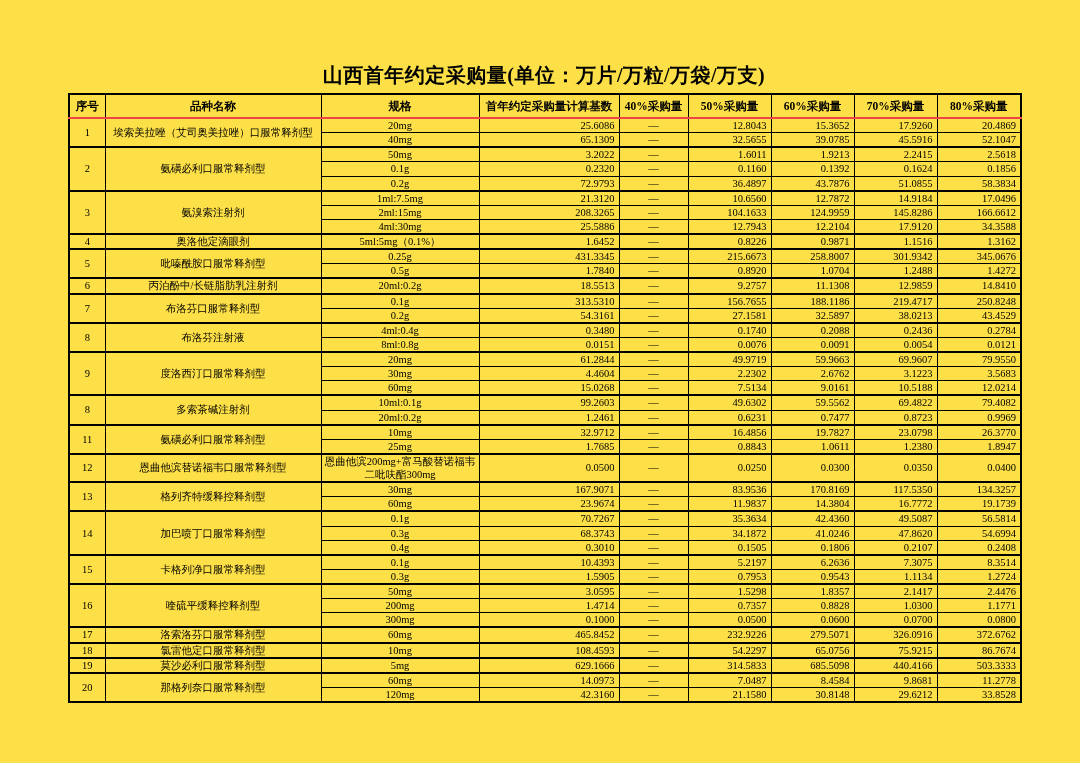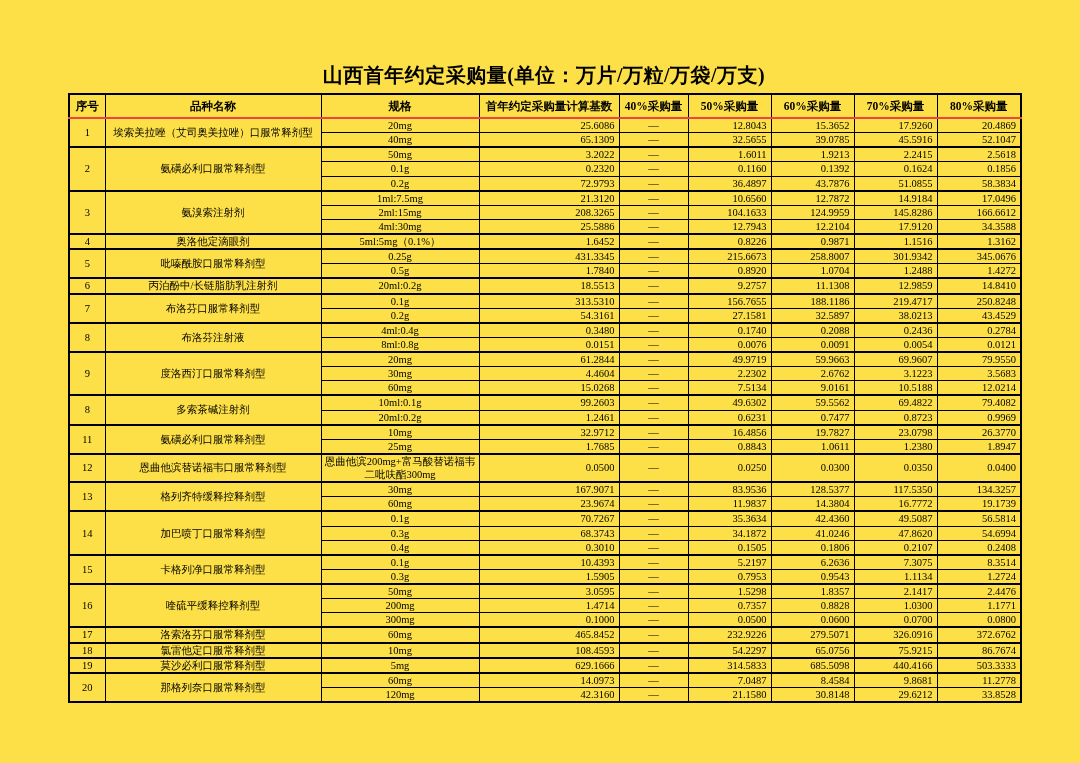--- a/index.html
+++ b/index.html
@@ -325,21 +325,21 @@
           <td class="r">0.0350</td>
           <td class="r">0.0400</td>
         </tr>
         <tr class="grp">
           <td rowspan="2" class="c">13</td>
           <td rowspan="2" class="c">格列齐特缓释控释剂型</td>
           <td class="c">30mg</td>
           <td class="r">167.9071</td>
           <td class="c">—</td>
           <td class="r">83.9536</td>
-          <td class="r">128.5377</td>
+          <td class="r">170.8169</td>
           <td class="r">117.5350</td>
           <td class="r">134.3257</td>
         </tr>
         <tr>
           <td class="c">60mg</td>
           <td class="r">23.9674</td>
           <td class="c">—</td>
           <td class="r">11.9837</td>
           <td class="r">14.3804</td>
           <td class="r">16.7772</td>

